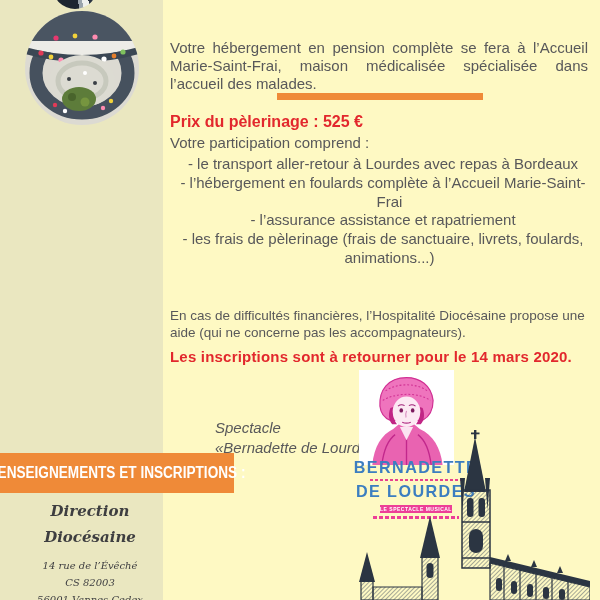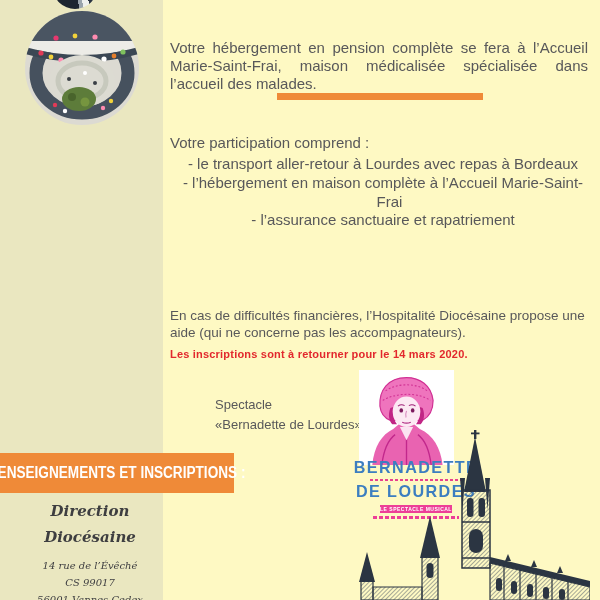--- a/index.html
+++ b/index.html
@@ -31,23 +31,23 @@
     margin:3px;padding:0;list-style:none;font-size:15px;line-height:18.8px;text-align:center;
   }
   .inclusions li{padding-left:13px;text-indent:-13px;}
   .inclusions li::before{content:"- ";}
   .aid{
     position:absolute;left:170px;top:293px;width:426px;
     font-size:13.5px;line-height:17px;
   }
   .deadline{
     position:absolute;left:170px;top:348px;white-space:nowrap;
-    font-size:11px;font-weight:bold;color:#E2282D;letter-spacing:.2px;
-  }
-  .spectacle{position:absolute;left:215px;top:395px;font-size:13px;line-height:19.5px;}
+    font-size:15px;font-weight:bold;color:#E2282D;letter-spacing:.2px;
+  }
+  .spectacle{position:absolute;left:215px;top:418px;font-size:15px;line-height:19.5px;font-style:italic;}
   .portrait{position:absolute;left:358px;top:370px;}
   .poster-title{position:absolute;left:348px;top:458px;width:136px;text-align:center;}
   .poster-title .blue{
     font-size:17px;font-weight:bold;color:#3C7EC0;letter-spacing:1.5px;
     transform:scaleX(.95);transform-origin:center;line-height:19px;
   }
   .dots-line{width:92px;height:2px;margin:2px auto 1px auto;
     background:repeating-linear-gradient(90deg,#E8418F 0 3px,transparent 3px 5px);}
   .pink-bar{
     width:72px;height:8px;margin:4px auto 0 auto;background:#ED3F97;
@@ -121,26 +121,28 @@
       <circle cx="40" cy="100" r="2.2" fill="#FFFFFF"></circle>
       <circle cx="78" cy="97" r="2.2" fill="#FF8BB0"></circle>
       <circle cx="86" cy="90" r="2.2" fill="#F2D23A"></circle>
     </g>
   </svg>
 
   <p class="intro body-text">Votre hébergement en pension complète se fera à l’Accueil Marie-Saint-Frai, maison médicalisée spécialisée dans l’accueil des malades.</p>
 
   <div class="divider"></div>
 
+  <div class="price-heading">Prix du pèlerinage : 525 €</div>
   <div class="participation body-text">Votre participation comprend :</div>
 
   <ul class="inclusions body-text">
     <li>le transport aller-retour à Lourdes avec repas à Bordeaux</li>
-    <li>l’hébergement en maison complète à l’Accueil Marie-Saint-Frai</li>
-    <li>l’assurance sanctuaire et rapatriement</li>
+    <li>l’hébergement en foulards complète à l’Accueil Marie-Saint-Frai</li>
+    <li>l’assurance assistance et rapatriement</li>
+    <li>les frais de pèlerinage (frais de sanctuaire, livrets, foulards, animations...)</li>
   </ul>
 
   <p class="aid body-text">En cas de difficultés financières, l’Hospitalité Diocésaine propose une aide (qui ne concerne pas les accompagnateurs).</p>
 
   <div class="deadline">Les inscriptions sont à retourner pour le 14 mars 2020.</div>
 
   <div class="spectacle body-text">
     <div>Spectacle</div>
     <div>«Bernadette de Lourdes»</div>
   </div>
@@ -216,18 +218,18 @@
   </svg>
 
   <div class="info-banner">
     <span>RENSEIGNEMENTS ET INSCRIPTIONS :</span>
   </div>
 
   <div class="address">
     <div class="org">Direction Diocésaine</div>
     <div class="gap1"></div>
     <div class="addr">14 rue de l’Évêché</div>
-    <div class="addr">CS 99017</div>
+    <div class="addr">CS 82003</div>
     <div class="addr">56001 Vannes Cedex</div>
 
   </div>
 
 </div>
 
 </body></html>

